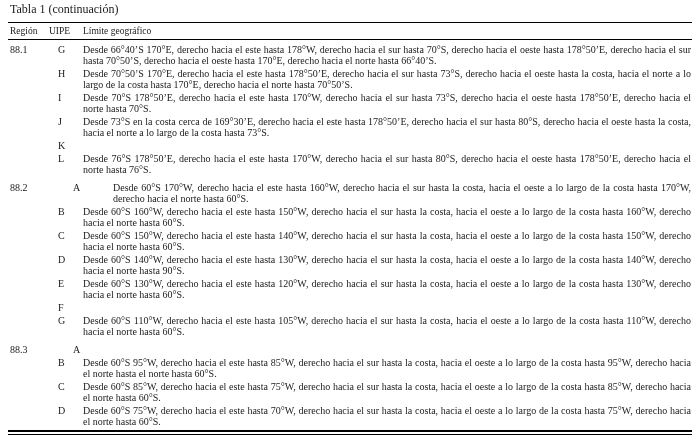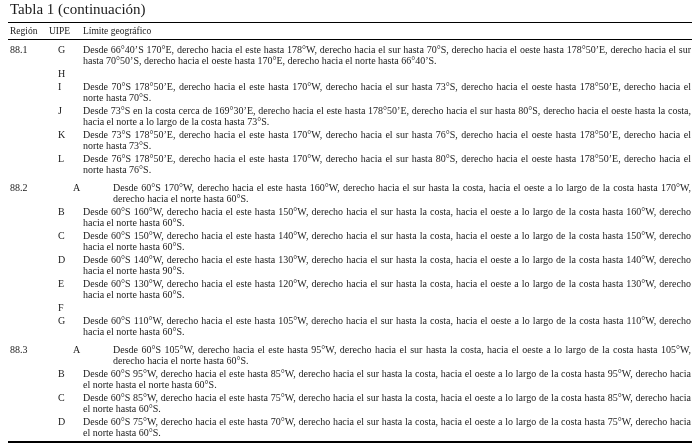--- a/index.html
+++ b/index.html
@@ -6,21 +6,21 @@
   body {
     width: 700px; height: 444px;
     background: #ffffff;
     color: #1a1a1a;
     font-family: "Liberation Serif", serif;
     overflow: hidden;
   }
   .page { padding: 0 8px; }
   .table-title {
     margin: 4px 0 7px 2px;
-    font-size: 15px;
+    font-size: 12px;
     line-height: 11px;
   }
   .ruled-table { width: 100%; }
   .row {
     display: grid;
     grid-template-columns: 41px 34px 1fr;
     align-items: start;
     font-size: 10px;
     line-height: 11px;
   }
@@ -60,35 +60,35 @@
 
     <div class="tbody">
         <div class="row body-row">
     <div class="cell col-region">88.1</div>
     <div class="cell col-uipe">G</div>
     <div class="cell col-limit">Desde 66°40’S 170°E, derecho hacia el este hasta 178°W, derecho hacia el sur hasta 70°S, derecho hacia el oeste hasta 178°50’E, derecho hacia el sur hasta 70°50’S, derecho hacia el oeste hasta 170°E, derecho hacia el norte hasta 66°40’S.</div>
   </div>
         <div class="row body-row">
     <div class="cell col-region"></div>
     <div class="cell col-uipe">H</div>
+    <div class="cell col-limit">Desde 70°50’S 170°E, derecho hacia el este hasta 178°50’E, derecho hacia el sur hasta 73°S, derecho hacia el oeste hasta la costa, hacia el norte a lo largo de la costa hasta 170°E, derecho hacia el norte hasta 70°50’S.</div>
   </div>
         <div class="row body-row">
     <div class="cell col-region"></div>
     <div class="cell col-uipe">I</div>
     <div class="cell col-limit">Desde 70°S 178°50’E, derecho hacia el este hasta 170°W, derecho hacia el sur hasta 73°S, derecho hacia el oeste hasta 178°50’E, derecho hacia el norte hasta 70°S.</div>
   </div>
         <div class="row body-row">
     <div class="cell col-region"></div>
     <div class="cell col-uipe">J</div>
     <div class="cell col-limit">Desde 73°S en la costa cerca de 169°30’E, derecho hacia el este hasta 178°50’E, derecho hacia el sur hasta 80°S, derecho hacia el oeste hasta la costa, hacia el norte a lo largo de la costa hasta 73°S.</div>
   </div>
         <div class="row body-row">
     <div class="cell col-region"></div>
     <div class="cell col-uipe">K</div>
-    <div class="cell col-limit">Desde 73°S 178°50’E, derecho hacia el este hasta 170°W, derecho hacia el sur hasta 76°S, derecho hacia el oeste hasta 178°50’E, derecho hacia el norte hasta 73°S.</div>
   </div>
         <div class="row body-row">
     <div class="cell col-region"></div>
     <div class="cell col-uipe">L</div>
     <div class="cell col-limit">Desde 76°S 178°50’E, derecho hacia el este hasta 170°W, derecho hacia el sur hasta 80°S, derecho hacia el oeste hasta 178°50’E, derecho hacia el norte hasta 76°S.</div>
   </div>
         <div class="row body-row group-start">
     <div class="cell col-region">88.2</div>
     <div class="cell col-uipe">A</div>
     <div class="cell col-limit">Desde 60°S 170°W, derecho hacia el este hasta 160°W, derecho hacia el sur hasta la costa, hacia el oeste a lo largo de la costa hasta 170°W, derecho hacia el norte hasta 60°S.</div>
@@ -118,21 +118,20 @@
     <div class="cell col-uipe">F</div>
   </div>
         <div class="row body-row">
     <div class="cell col-region"></div>
     <div class="cell col-uipe">G</div>
     <div class="cell col-limit">Desde 60°S 110°W, derecho hacia el este hasta 105°W, derecho hacia el sur hasta la costa, hacia el oeste a lo largo de la costa hasta 110°W, derecho hacia el norte hasta 60°S.</div>
   </div>
         <div class="row body-row group-start">
     <div class="cell col-region">88.3</div>
     <div class="cell col-uipe">A</div>
-    <div class="cell col-limit">Desde 60°S 105°W, derecho hacia el este hasta 95°W, derecho hacia el sur hasta la costa, hacia el oeste a lo largo de la costa hasta 105°W, derecho hacia el norte hasta 60°S.</div>
   </div>
         <div class="row body-row">
     <div class="cell col-region"></div>
     <div class="cell col-uipe">B</div>
     <div class="cell col-limit">Desde 60°S 95°W, derecho hacia el este hasta 85°W, derecho hacia el sur hasta la costa, hacia el oeste a lo largo de la costa hasta 95°W, derecho hacia el norte hasta el norte hasta 60°S.</div>
   </div>
         <div class="row body-row">
     <div class="cell col-region"></div>
     <div class="cell col-uipe">C</div>
     <div class="cell col-limit">Desde 60°S 85°W, derecho hacia el este hasta 75°W, derecho hacia el sur hasta la costa, hacia el oeste a lo largo de la costa hasta 85°W, derecho hacia el norte hasta 60°S.</div>

